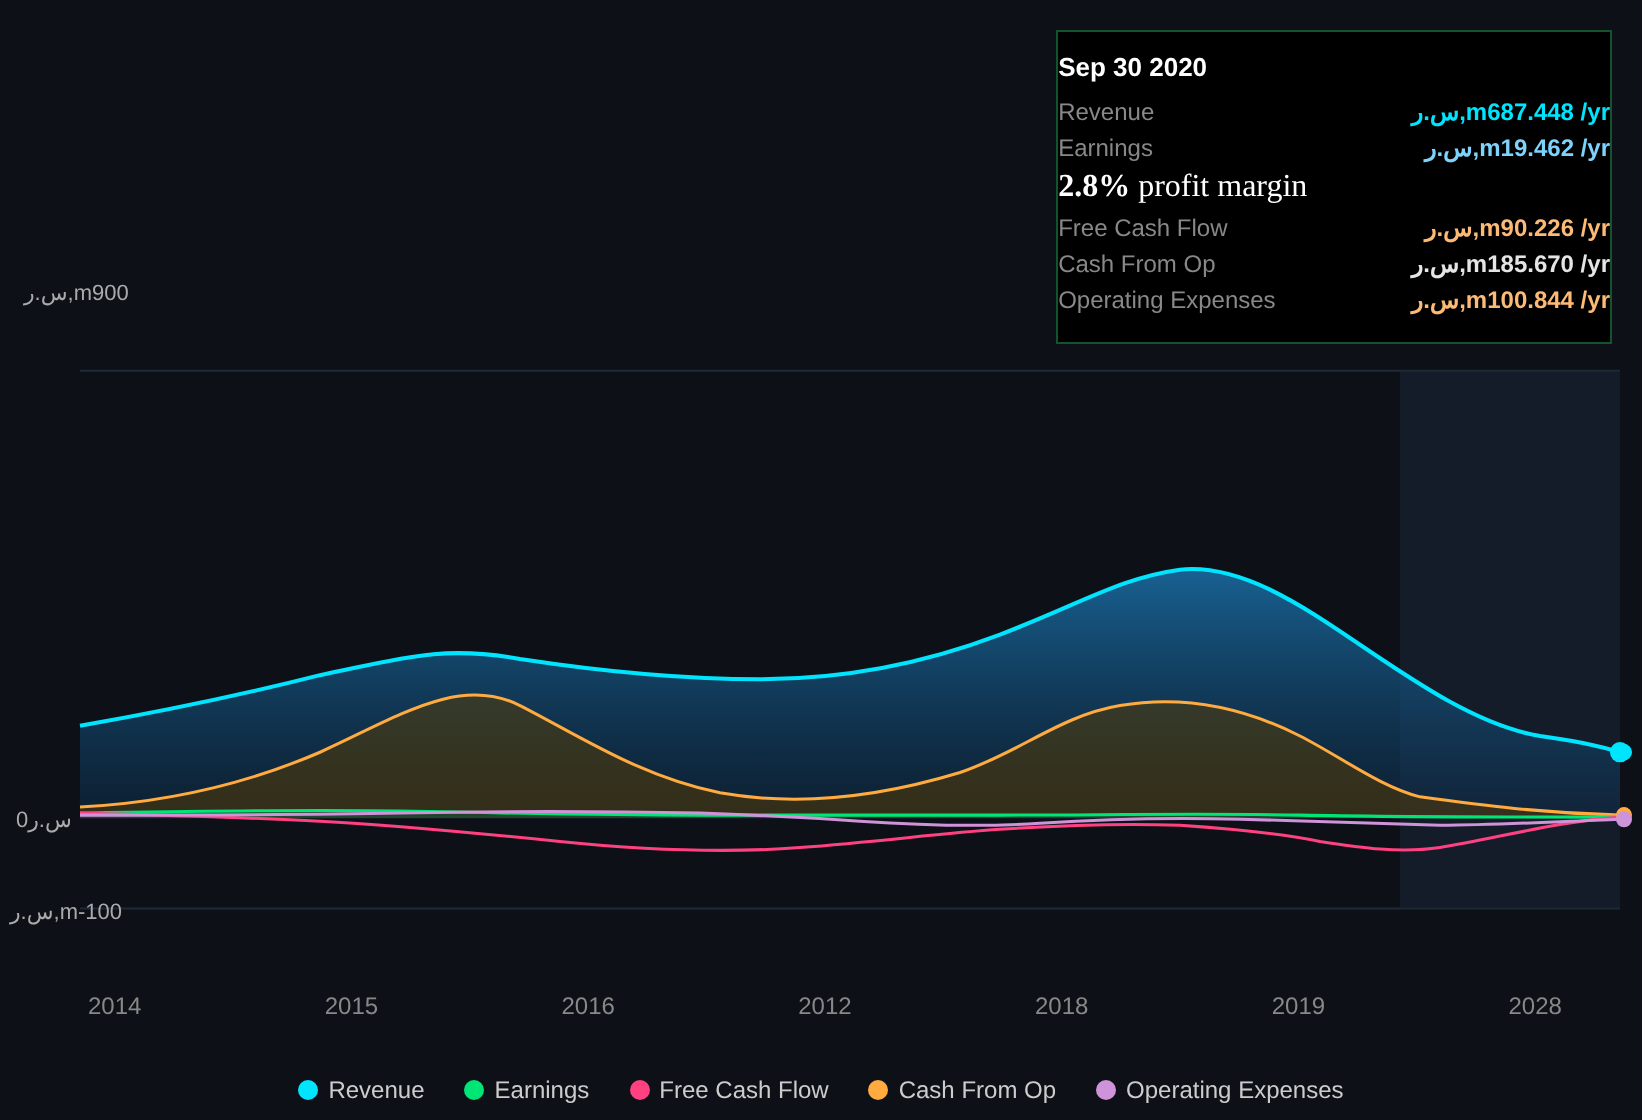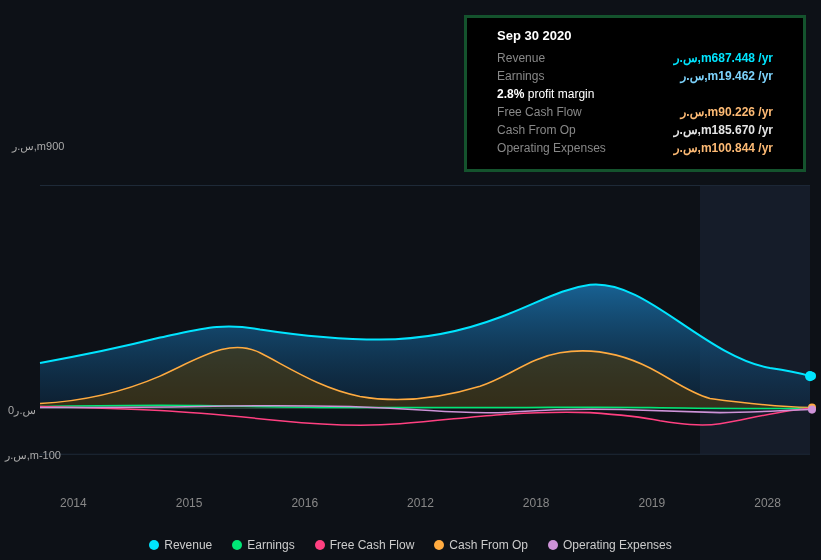--- a/index.html
+++ b/index.html
@@ -12,22 +12,22 @@
       overflow: hidden;
       position: relative;
     }
 
     
     .tooltip-box {
       position: absolute;
       top: 15px;
       right: 15px;
       background: #000;
-      border: 3px solid #14532d;
-      padding: 10px 30px;
+      border: 1px solid #14532d;
+      padding: 10px 0;
       min-width: 220px;
       z-index: 10;
     }
     .tooltip-date {
       color: #fff;
       font-size: 13px;
       font-weight: bold;
       margin-bottom: 8px;
     }
     .tooltip-row {
@@ -49,42 +49,43 @@
     .tooltip-value.pink { color: #fdba74; }
     .tooltip-value.orange { color: #e5e5e5; }
     .tooltip-value.purple { color: #fdba74; }
     .tooltip-sub {
       color: #fff;
       font-size: 12px;
       margin-top: 2px;
     }
     .profit-margin {
       color: #fff;
-      font-size: 12px;
+      font-size: 16px;
+      font-family: Liberation Serif, serif;
     }
     .profit-margin span { color: #fff; font-weight: bold; }
 
     
     .chart-container {
       position: absolute;
       top: 155px;
       left: 0;
       right: 0;
       bottom: 50px;
     }
 
     
     .x-axis {
       position: absolute;
       bottom: 50px;
       left: 0;
       right: 0;
       display: flex;
       justify-content: space-between;
-      padding: 6px 40px 0 60px;
+      padding: 6px 40px 0 44px;
       font-size: 12px;
       color: #888;
     }
 
     
     .legend {
       position: absolute;
       bottom: 8px;
       left: 0;
       right: 0;

